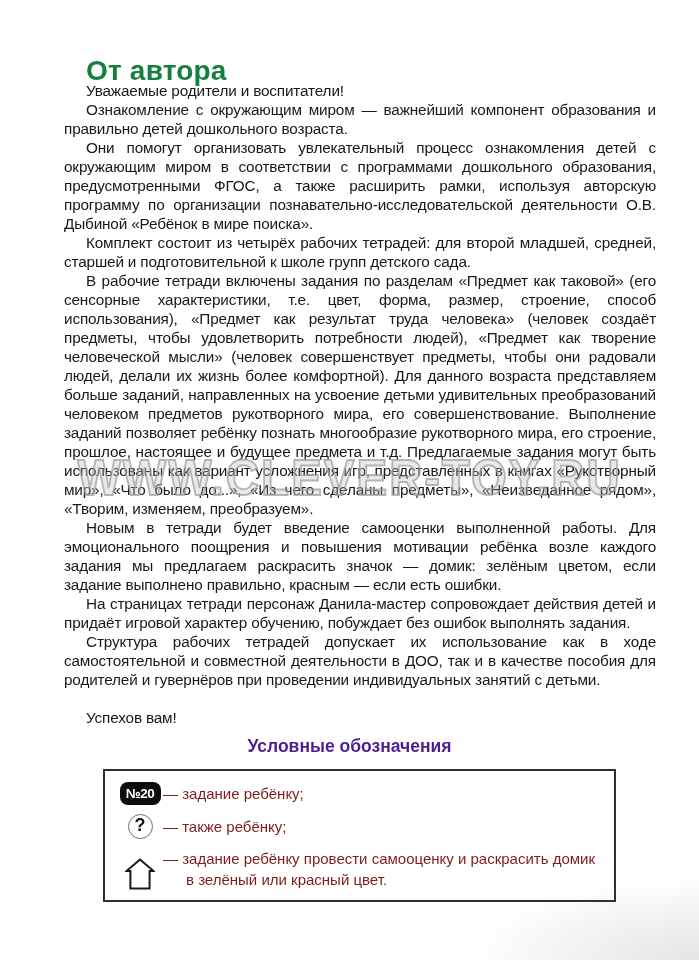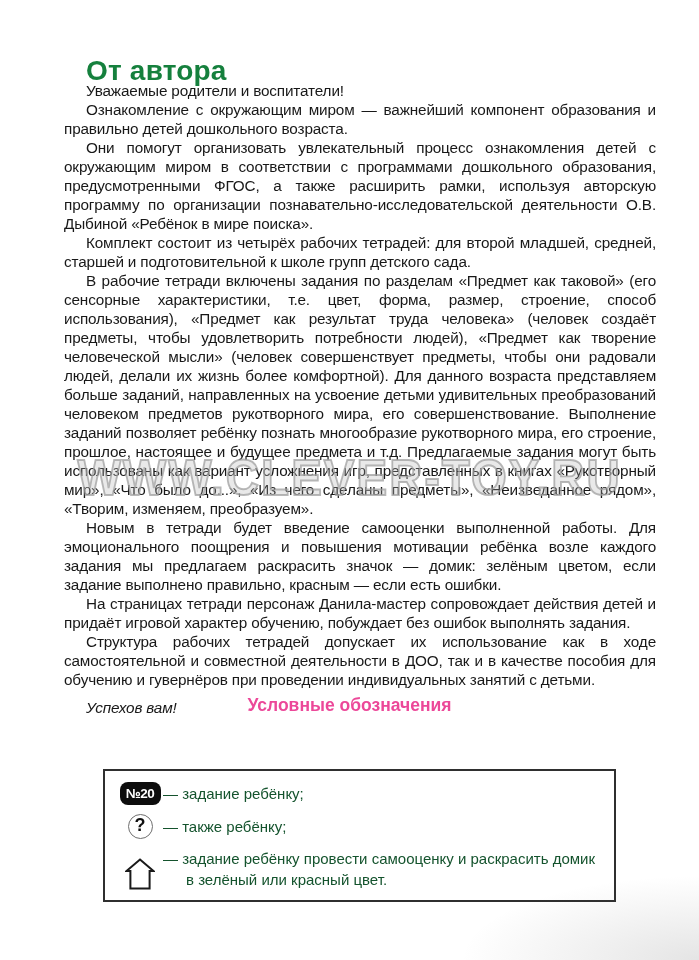--- a/index.html
+++ b/index.html
@@ -10,31 +10,31 @@
   .title{
     position:absolute;left:71px;top:40px;margin:15px;
     font-size:28px;font-weight:bold;color:#15803d;letter-spacing:.2px;
   }
   .bodytext{position:absolute;left:64px;top:81px;width:592px;}
   .bodytext p{
     margin:0;font-size:15.3px;line-height:19px;text-align:justify;
     text-indent:22px;letter-spacing:-0.15px;color:#181818;
     hyphens:auto;-webkit-hyphens:auto;
   }
-  .bodytext p.closing{margin-top:9px;font-style:italic;}
+  .bodytext p.closing{margin-top:19px;}
   .watermark{
     position:absolute;top:451px;left:0;width:699px;text-align:center;
     font-size:46px;font-weight:bold;letter-spacing:2px;white-space:nowrap;
     color:rgba(175,175,175,0.28);
     -webkit-text-stroke:1.8px rgba(160,160,160,0.75);
     transform:scaleY(1.08);pointer-events:none;
   }
   .legend-title{
-    position:absolute;top:695px;left:0;width:699px;margin:0;text-align:center;
-    font-size:17.5px;font-weight:bold;color:#ec4899;
+    position:absolute;top:736px;left:0;width:699px;margin:0;text-align:center;
+    font-size:17.5px;font-weight:bold;color:#4c1d95;
   }
   .legend-box{
     position:absolute;left:103px;top:769px;width:513px;height:133px;
     border:2px solid #2f2f2f;box-sizing:border-box;background:#fff;
     display:flex;flex-direction:column;justify-content:center;
     gap:9px;padding:6px 10px 6px 12px;
   }
   .legend-row{display:flex;align-items:center;}
   .legend-row.row3{align-items:flex-end;}
   .icon-cell{width:46px;min-width:46px;display:flex;justify-content:center;align-items:center;}
@@ -42,21 +42,21 @@
   .badge{
     display:inline-flex;align-items:center;justify-content:center;
     width:41px;height:23px;background:#0d0d0d;color:#ffffff;
     font-weight:bold;font-size:13.5px;border-radius:8px;letter-spacing:-0.5px;
   }
   .qcircle{
     width:25px;height:25px;border:1.6px solid #6f6f6f;border-radius:50%;
     display:flex;align-items:center;justify-content:center;background:#fff;box-sizing:border-box;
   }
   .qmark{font-weight:bold;font-size:18px;color:#101010;line-height:1;transform:translateY(-1px);}
-  .legend-label{font-size:15px;line-height:21px;color:#14532d;}
+  .legend-label{font-size:15px;line-height:21px;color:#7f1d1d;}
   .hang{padding-left:23px;text-indent:-23px;}
   .corner-shade{
     position:absolute;right:0;bottom:0;width:240px;height:85px;
     background:radial-gradient(ellipse at 100% 100%, rgba(90,90,90,0.16), rgba(255,255,255,0) 70%);
     pointer-events:none;
   }
 </style>
 </head>
 <body>
 
@@ -65,21 +65,21 @@
   <h1 class="title">От автора</h1>
 
   <div class="bodytext">
     <p>Уважаемые родители и воспитатели!</p>
     <p>Ознакомление с окружающим миром — важнейший компонент образования и правильно детей дошкольного возраста.</p>
     <p>Они помогут организовать увлекательный процесс ознакомления детей с окружающим миром в соответствии с программами дошкольного образования, предусмотренными ФГОС, а также расширить рамки, используя авторскую программу по организации познавательно-исследовательской деятельности О.В. Дыбиной «Ребёнок в мире поиска».</p>
     <p>Комплект состоит из четырёх рабочих тетрадей: для второй младшей, средней, старшей и подготовительной к школе групп детского сада.</p>
     <p>В рабочие тетради включены задания по разделам «Предмет как таковой» (его сенсорные характеристики, т.е. цвет, форма, размер, строение, способ использования), «Предмет как результат труда человека» (человек создаёт предметы, чтобы удовлетворить потребности людей), «Предмет как творение человеческой мысли» (человек совершенствует предметы, чтобы они радовали людей, делали их жизнь более комфортной). Для данного возраста представляем больше заданий, направленных на усвоение детьми удивительных преобразований человеком предметов рукотворного мира, его совершенствование. Выполнение заданий позволяет ребёнку познать многообразие рукотворного мира, его строение, прошлое, настоящее и будущее предмета и т.д. Предлагаемые задания могут быть использованы как вариант усложнения игр, представленных в книгах «Рукотворный мир», «Что было до...», «Из чего сделаны предметы», «Неизведанное рядом», «Творим, изменяем, преобразуем».</p>
     <p>Новым в тетради будет введение самооценки выполненной работы. Для эмоционального поощрения и повышения мотивации ребёнка возле каждого задания мы предлагаем раскрасить значок — домик: зелёным цветом, если задание выполнено правильно, красным — если есть ошибки.</p>
     <p>На страницах тетради персонаж Данила-мастер сопровождает действия детей и придаёт игровой характер обучению, побуждает без ошибок выполнять задания.</p>
-    <p>Структура рабочих тетрадей допускает их использование как в ходе самостоятельной и совместной деятельности в ДОО, так и в качестве пособия для обучению и гувернёров при проведении индивидуальных занятий с детьми.</p>
+    <p>Структура рабочих тетрадей допускает их использование как в ходе самостоятельной и совместной деятельности в ДОО, так и в качестве пособия для родителей и гувернёров при проведении индивидуальных занятий с детьми.</p>
     <p class="closing">Успехов вам!</p>
   </div>
 
   <div class="watermark">WWW.CLEVER-TOY.RU</div>
 
   <h2 class="legend-title">Условные обозначения</h2>
 
   <div class="legend-box">
 
     <div class="legend-row">

